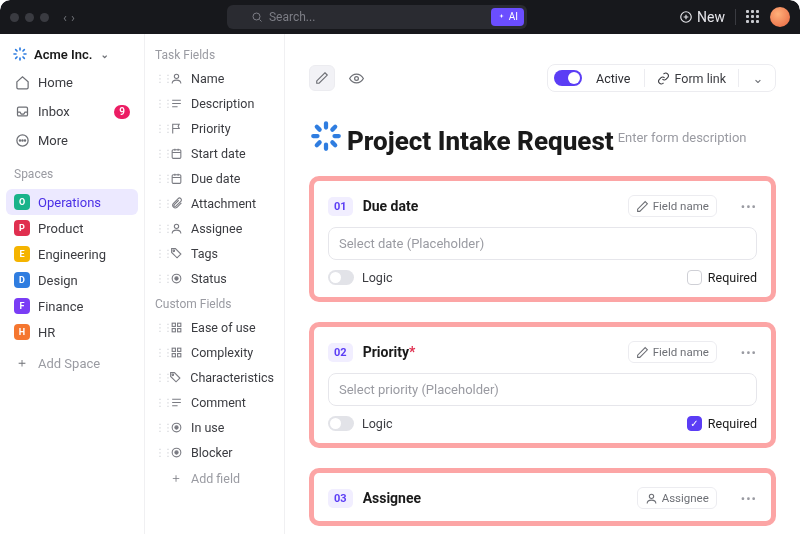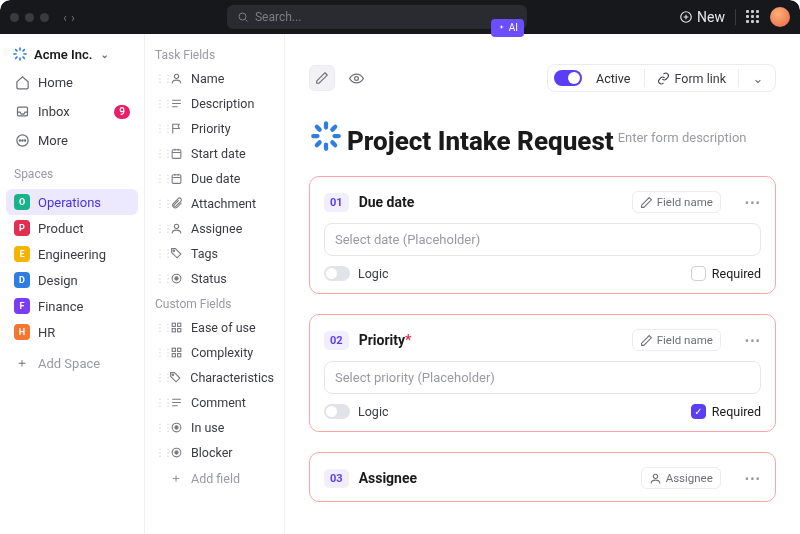--- a/index.html
+++ b/index.html
@@ -4,22 +4,22 @@
 <style>
   * { box-sizing: border-box; margin: 0; padding: 0; }
   html, body { height: 100%; font-family: -apple-system, BlinkMacSystemFont, "Segoe UI", Roboto, sans-serif; font-size: 13px; color: #1a1a1a; }
   body { background: #fff; display: flex; flex-direction: column; width: 800px; height: 534px; overflow: hidden; border-radius: 10px; }
 
   
   .topbar { background: #17181c; height: 34px; display: flex; align-items: center; padding: 0 10px; color: #c9cacf; gap: 8px; border-top-left-radius: 10px; border-top-right-radius: 10px; }
   .traffic { display: flex; gap: 6px; align-items: center; }
   .dot { width: 9px; height: 9px; border-radius: 50%; background: #3a3b41; }
   .navarrows { display: flex; gap: 4px; margin-left: 6px; color: #6e7076; font-size: 13px; align-items: center; }
-  .search { margin: 0 auto; background: #2a2b31; height: 24px; width: 300px; border-radius: 6px; display: flex; align-items: center; padding: 0 10px; gap: 6px; color: #7c7d85; font-size: 12px; position: relative; }
-  .search .ai { position: absolute; right: 3px; top: 14px; background: #6b4eff; color: #fff; font-size: 10px; padding: 1px 6px; border-radius: 4px; display: flex; align-items: center; gap: 3px; line-height: 16px; }
+  .search { margin: 0 auto; background: #2a2b31; height: 24px; width: 300px; border-radius: 6px; display: flex; align-items: center; padding: 0 24px; gap: 6px; color: #7c7d85; font-size: 12px; position: relative; }
+  .search .ai { position: absolute; right: 3px; top: 3px; background: #6b4eff; color: #fff; font-size: 10px; padding: 1px 6px; border-radius: 4px; display: flex; align-items: center; gap: 3px; line-height: 16px; }
   .top-right { display: flex; align-items: center; gap: 10px; }
   .newbtn { display: flex; align-items: center; gap: 4px; color: #e5e5ea; font-size: 14px; }
   .divider-v { width: 1px; height: 16px; background: #3a3b41; }
   .grid-icon { width: 14px; height: 14px; display: grid; grid-template-columns: repeat(3,3px); grid-template-rows: repeat(3,3px); gap: 2px; }
   .grid-icon span { background: #c9cacf; border-radius: 1px; }
   .avatar { width: 20px; height: 20px; border-radius: 50%; background: radial-gradient(circle at 40% 35%, #ffb07a, #e7643f); }
 
   
   .app { flex: 1; display: flex; min-height: 0; background: #fff; }
   .sidebar1 { width: 145px; padding: 8px 6px; border-right: 1px solid #f0f0f2; display: flex; flex-direction: column; gap: 4px; }
@@ -51,21 +51,21 @@
   .toggle { width: 28px; height: 16px; background: #5b3df5; border-radius: 10px; position: relative; }
   .toggle::after { content: ""; position: absolute; right: 2px; top: 2px; width: 12px; height: 12px; background: #fff; border-radius: 50%; }
   .tb-label { font-size: 12.5px; color: #2d2e33; padding: 0 6px; }
   .formlink { display: flex; align-items: center; gap: 4px; font-size: 12.5px; padding: 0 4px; color: #3b3c41; }
   .chev-sm { width: 22px; display: flex; align-items: center; justify-content: center; color: #6e7076; }
 
   .hero { display: flex; align-items: center; margin-top: 24px; gap: 4px; }
   .title { font-size: 26px; font-weight: 800; color: #1a1a1a; margin-top: 10px; }
   .subtitle { color: #9a9ba2; font-size: 13px; margin-top: 2px; }
 
-  .card { border: 1px solid #fca5a5; border-radius: 10px; padding: 14px 14px 12px; margin-top: 20px; }
+  .card { border: 5px solid #fca5a5; border-radius: 10px; padding: 14px 14px 12px; margin-top: 20px; }
   .card-head { display: flex; align-items: center; gap: 10px; }
   .num { background: #f1eeff; color: #5b3df5; font-weight: 700; font-size: 11px; border-radius: 5px; padding: 3px 6px; }
   .card-title { font-weight: 700; font-size: 14px; }
   .req-star { color: #e02f4f; }
   .head-right { margin-left: auto; display: flex; align-items: center; gap: 24px; }
   .chip { border: 1px solid #ececf0; border-radius: 6px; padding: 3px 7px; font-size: 11.5px; color: #6e7076; display: flex; align-items: center; gap: 4px; }
   .more { color: #9a9ba2; letter-spacing: 1px; }
   .input { margin-top: 10px; border: 1px solid #e6e6eb; border-radius: 8px; padding: 8px 10px; color: #9a9ba2; font-size: 13px; }
   .card-foot { display: flex; align-items: center; margin-top: 10px; gap: 8px; }
   .logic-tog { width: 26px; height: 15px; background: #e2e3e8; border-radius: 9px; position: relative; }

